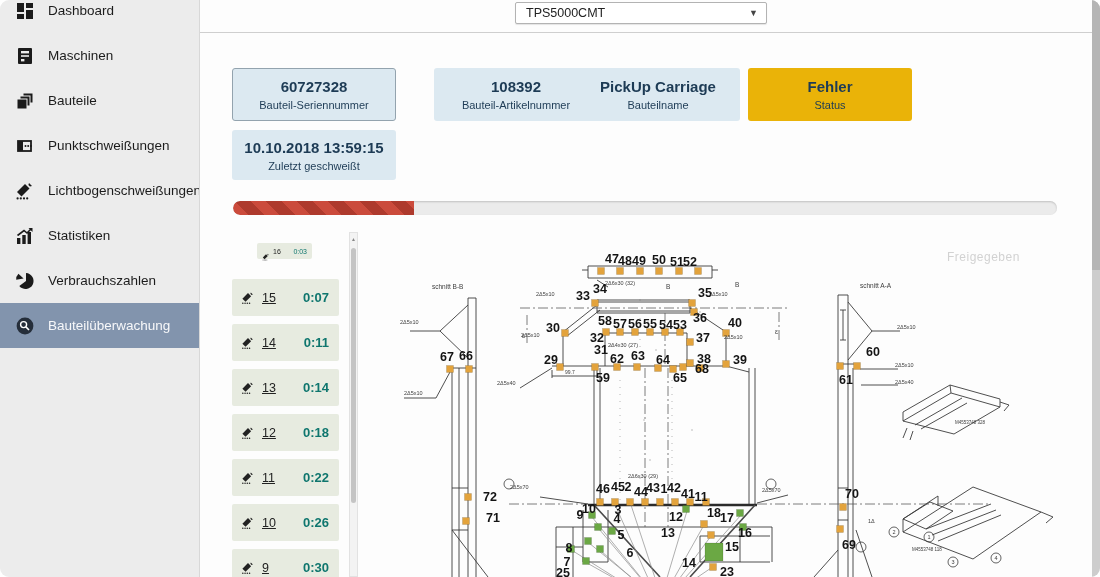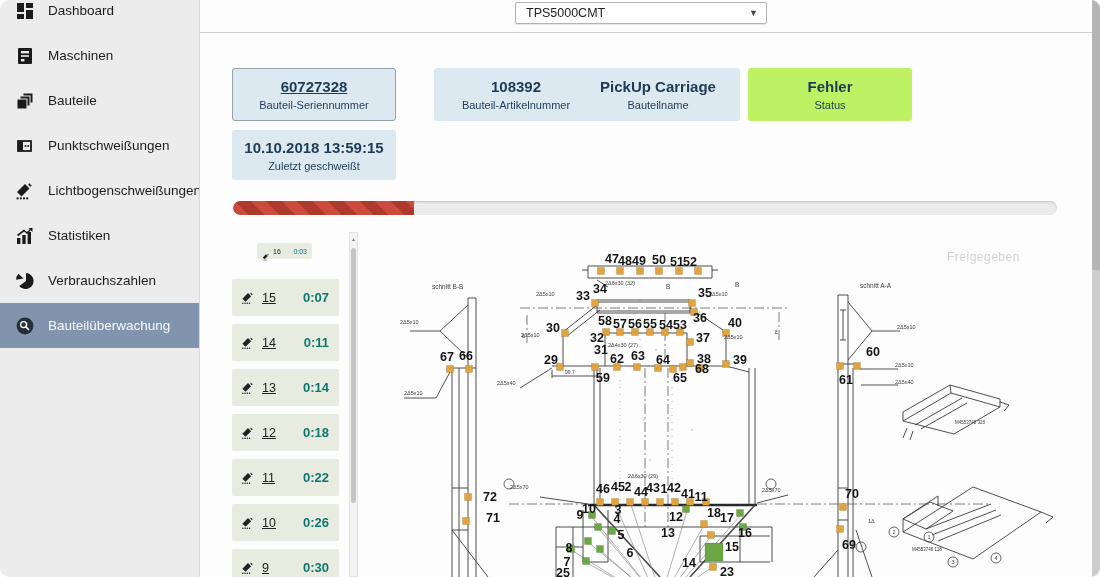--- a/index.html
+++ b/index.html
@@ -19,24 +19,24 @@
           border-bottom:1px solid #cfcfcf;box-sizing:border-box;}
   .machine-select{position:absolute;left:515px;top:2px;width:252px;height:22px;background:#fff;
           border:1px solid #b3b3b3;border-radius:2px;display:flex;align-items:center;
           justify-content:space-between;padding:0 8px 0 10px;box-sizing:border-box;
           font-size:12.5px;color:#222;box-shadow:0 1px 1px rgba(0,0,0,.10);cursor:pointer;}
   .machine-select .arr{font-size:9px;color:#444;}
   
   .card{position:absolute;top:68px;width:164px;height:53px;background:#dce9f1;border-radius:3px;
         display:flex;flex-direction:column;align-items:center;justify-content:center;
         color:#1d3b55;box-sizing:border-box;}
-  .card.error{background:#bef264;}
+  .card.error{background:#eab308;}
   .card.first{border:1px solid #93a3ae;}
   .card .v{font-size:15px;font-weight:bold;line-height:17px;}
-  .card .v.link{text-decoration:underline;cursor:pointer;}
+  .card .v.link{cursor:pointer;}
   .card .l{font-size:11px;margin-top:4px;}
   
   .progress-track{position:absolute;left:233px;top:201px;width:824px;height:14px;background:#ebebeb;
         border-radius:7px;box-shadow:inset 0 1px 2px rgba(0,0,0,.18);overflow:hidden;}
   .progress-fill{height:100%;border-radius:7px 0 0 7px;
         background:repeating-linear-gradient(45deg,#cb4b3c 0 11px,#ae3a2d 11px 22px);}
   
   .chip{position:absolute;left:232px;width:107px;height:37px;background:#e7ebe0;border-radius:2px;
         display:flex;align-items:center;padding:0 10px 0 9px;box-sizing:border-box;cursor:pointer;}
   .chip .ic{width:14px;height:14px;flex:none;}

